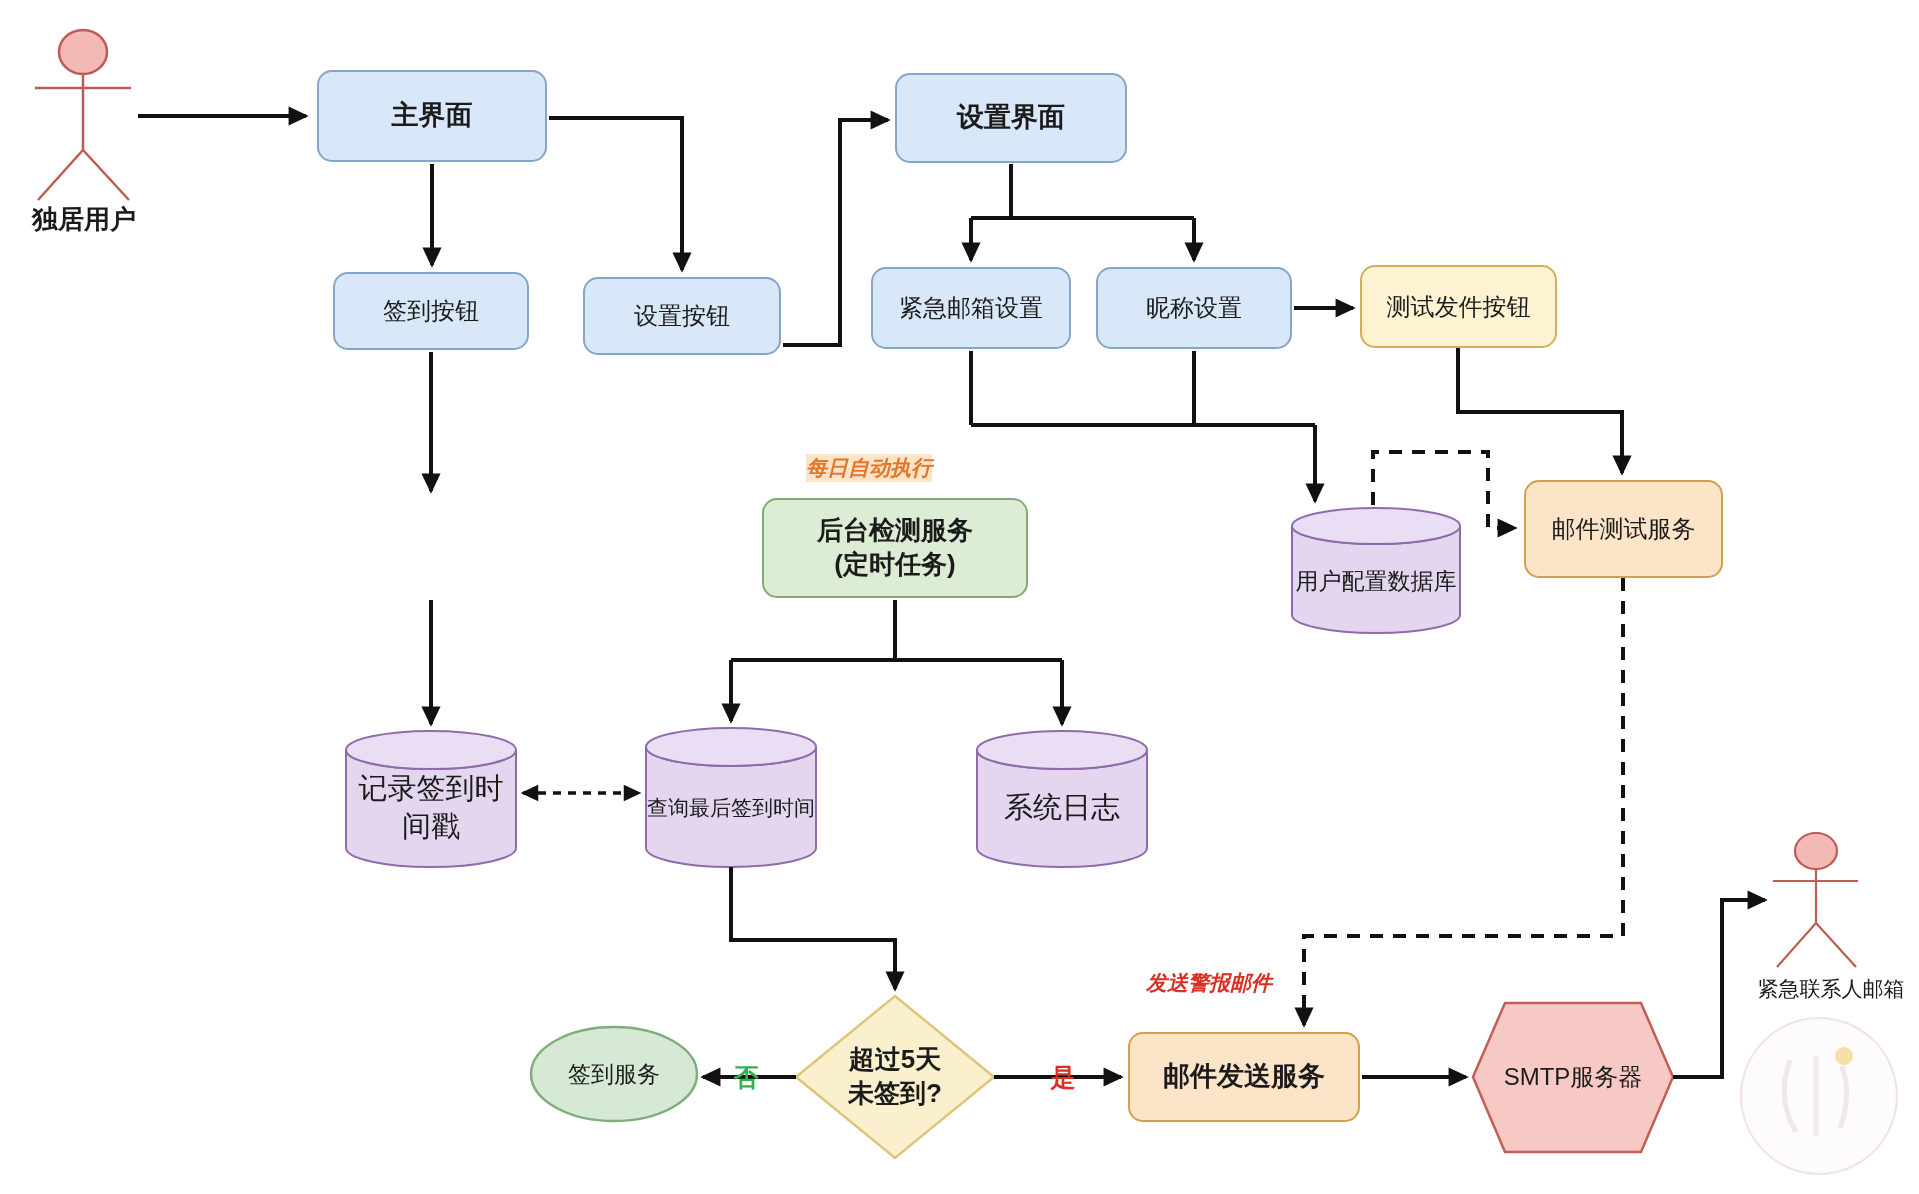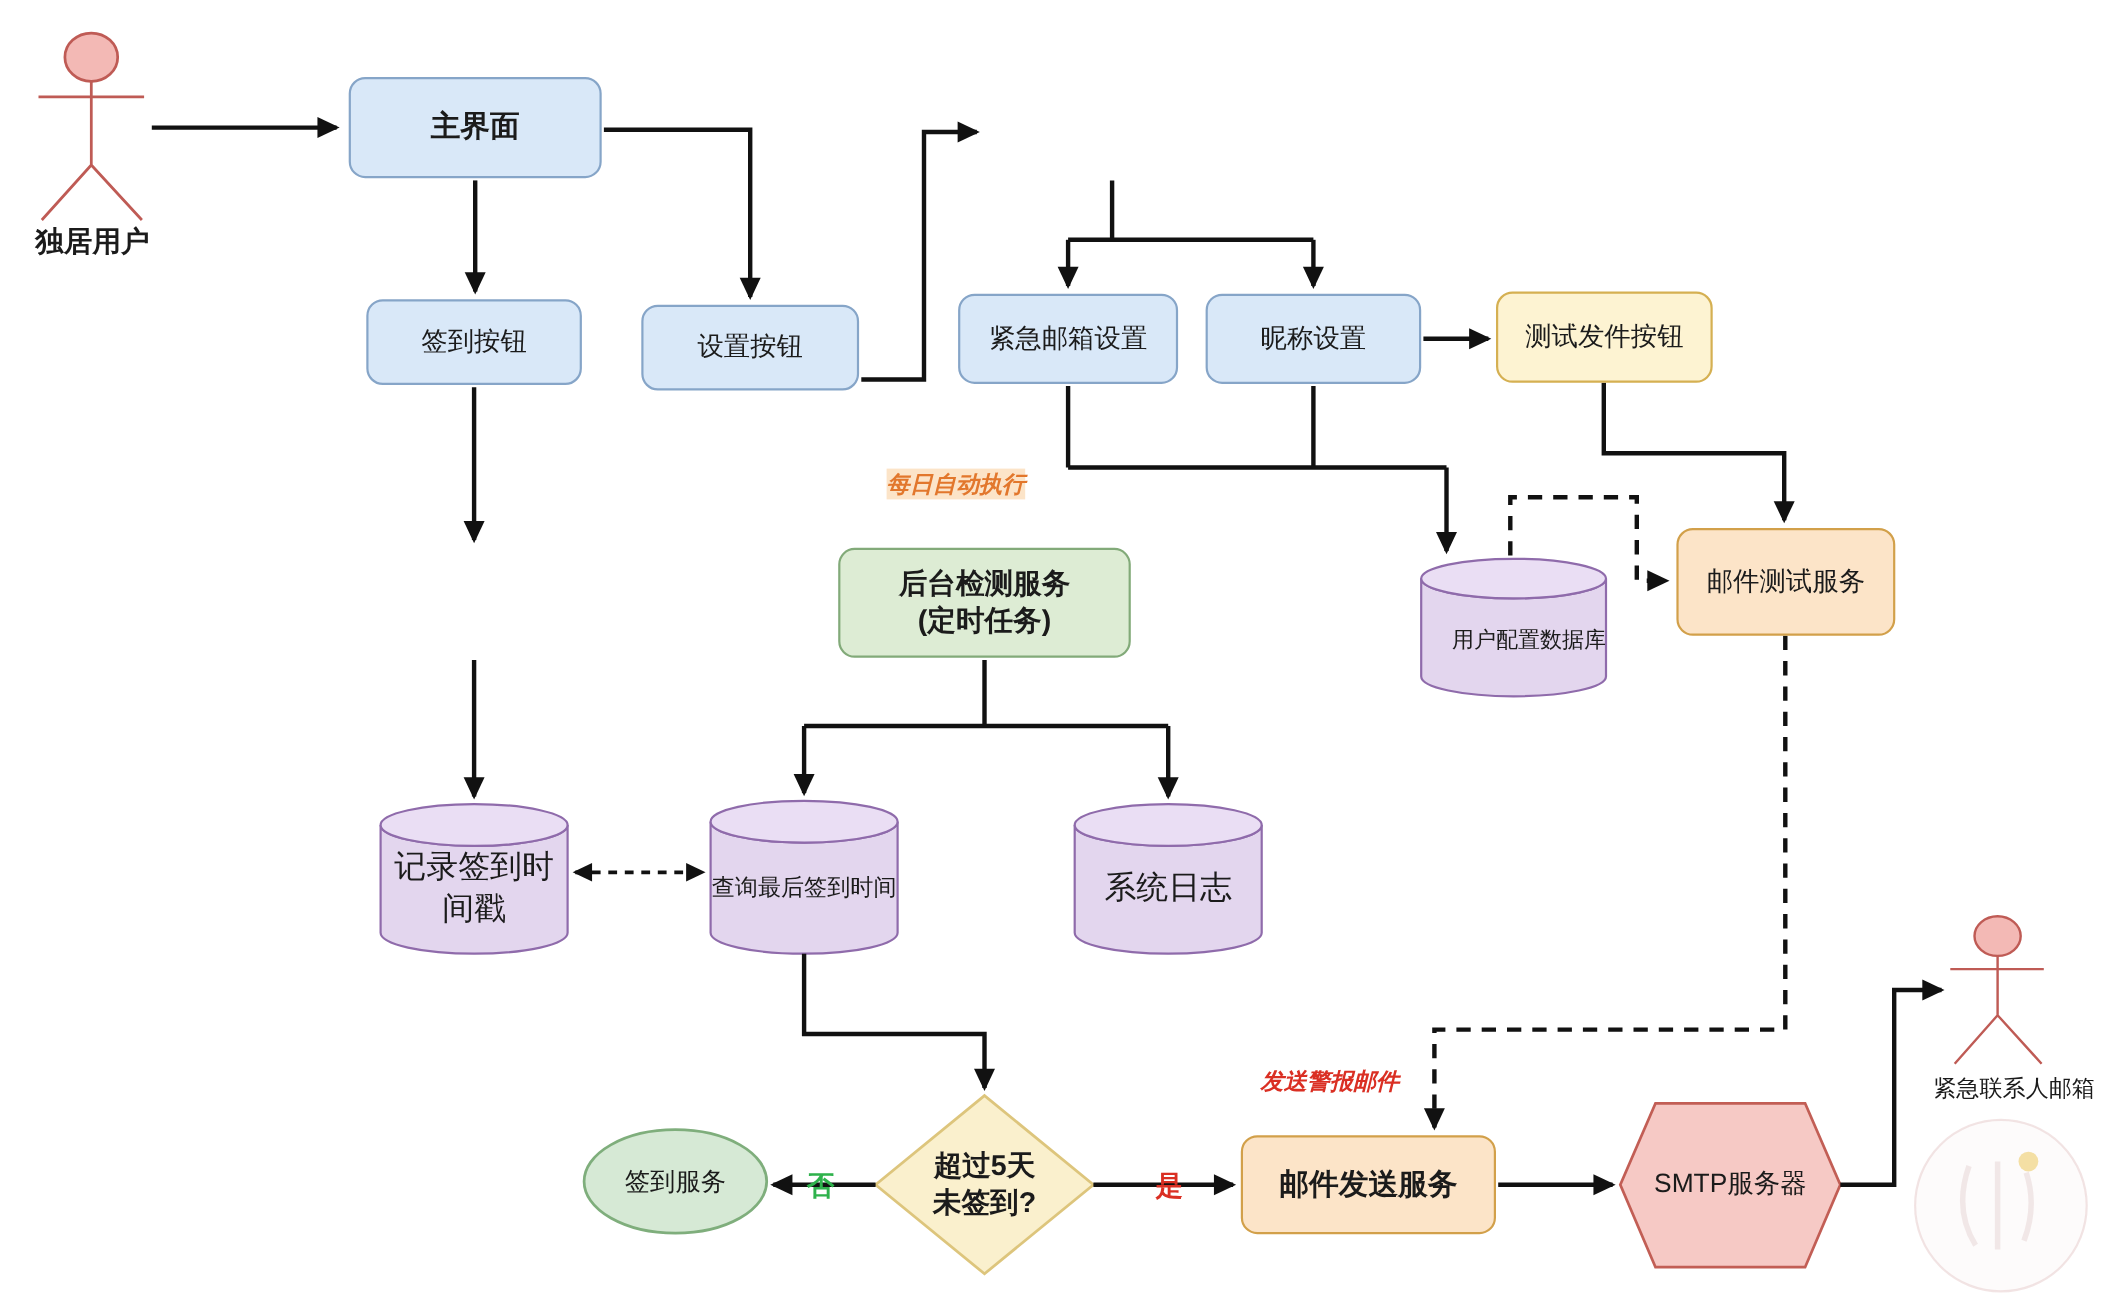--- a/index.html
+++ b/index.html
@@ -25,21 +25,21 @@
         text-align:center;box-sizing:border-box;line-height:1.3;}
   .box{border-radius:15px;border:2px solid;}
   .blue{background:var(--blue-fill);border-color:var(--blue-border);}
   .yellow{background:var(--yellow-fill);border-color:var(--yellow-border);}
   .green{background:var(--green-fill);border-color:var(--green-border);}
   .orange{background:var(--orange-fill);border-color:var(--orange-border);}
   .lg{font-size:27px;font-weight:700;}
   .md{font-size:24px;font-weight:400;}
   .shape-label{background:transparent;border:none;}
   .cyl-label{font-size:29px;}
-  .cyl-label.small{font-size:20px;justify-content:flex-end;}
+  .cyl-label.small{font-size:23px;}
   .cyl-label.tight{font-size:21px;}
   .ellipse-label{font-size:23px;}
   .diamond-label{font-size:26px;font-weight:700;}
   .hex-label{font-size:24px;}
   .actor-label{position:absolute;text-align:center;}
   .actor-label.bold{font-size:26px;font-weight:700;}
   .actor-label.plain{font-size:21px;font-weight:500;margin-left:13px;}
   .annotation{position:absolute;font-style:italic;font-weight:600;font-size:21px;white-space:nowrap;}
   .annotation.orange{color:var(--annotation-orange);}
   .annotation.red{color:var(--annotation-red);}
@@ -128,20 +128,23 @@
       <path d="M1373,505 V452 H1488 V528 H1515" stroke-width="4" stroke-dasharray="13 10" marker-end="url(#arrow)"></path>
       <path d="M1623,578 V936 H1304 V1025" stroke-width="4" stroke-dasharray="13 10" marker-end="url(#arrow)"></path>
       <path d="M523,793 H639" stroke-width="3.5" stroke-dasharray="8 7" marker-start="url(#arrow)" marker-end="url(#arrow)"></path>
     </g>
   </svg>
 
   <div class="node box blue lg" style="left:317px;top:70px;width:230px;height:92px">
     <span>主界面</span>
   </div>
 
+  <div class="node box blue lg" style="left:895px;top:73px;width:232px;height:90px">
+    <span>设置界面</span>
+  </div>
 
   <div class="node box blue md" style="left:333px;top:272px;width:196px;height:78px">
     <span>签到按钮</span>
   </div>
 
   <div class="node box blue md" style="left:583px;top:277px;width:198px;height:78px">
     <span>设置按钮</span>
   </div>
 
   <div class="node box blue md" style="left:871px;top:267px;width:200px;height:82px">
@@ -200,21 +203,21 @@
   </div>
 
   <div class="node shape-label hex-label" style="left:1473px;top:1047px;width:200px;height:60px">
     <span>SMTP服务器</span>
   </div>
 
   <div class="actor-label bold" style="left:30px;top:202px;width:108px">独居用户</div>
 
   <div class="actor-label plain" style="left:1738px;top:975px;width:160px">紧急联系人邮箱</div>
 
-  <div class="annotation orange" style="left:806px;top:426px">每日自动执行</div>
+  <div class="annotation orange" style="left:806px;top:454px">每日自动执行</div>
 
   <div class="annotation red" style="left:1146px;top:969px">发送警报邮件</div>
 
   <div class="branch-label no" style="left:726px;top:1062px;width:40px;height:30px">否</div>
 
   <div class="branch-label yes" style="left:1043px;top:1062px;width:40px;height:30px">是</div>
 
 </div>
 
 </body></html>

